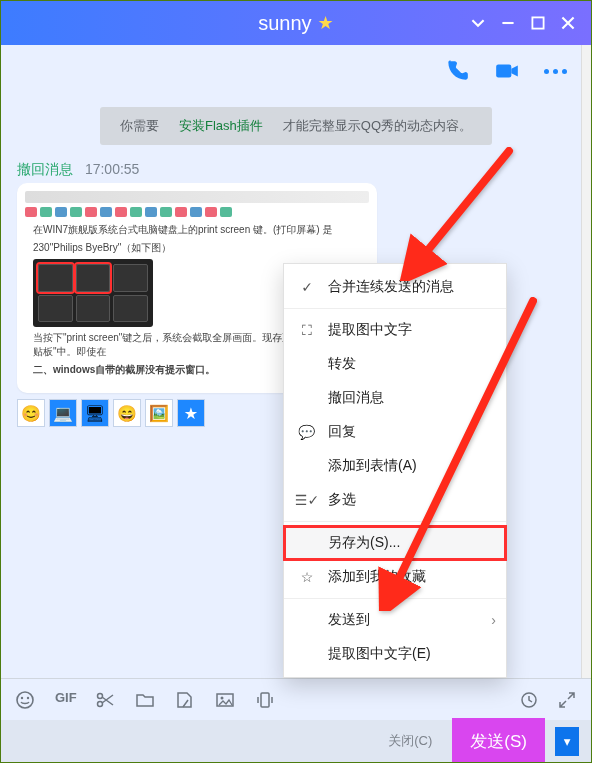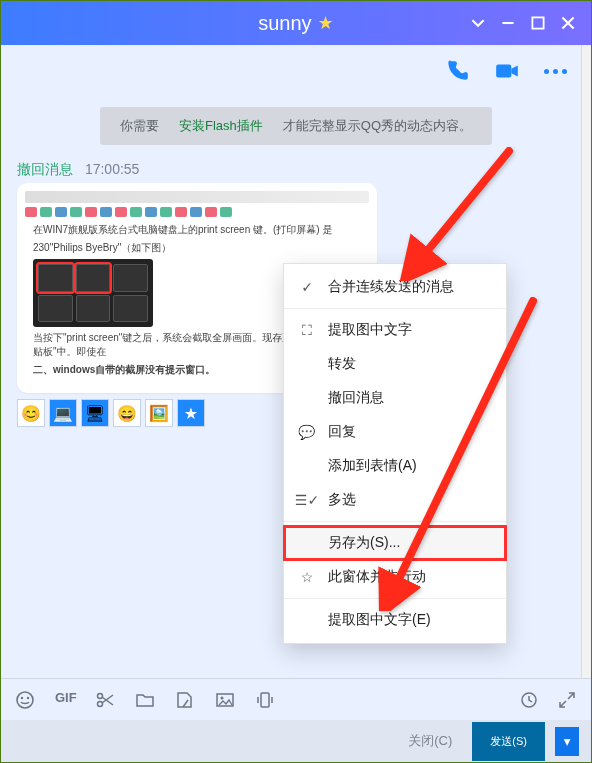--- a/index.html
+++ b/index.html
@@ -38,21 +38,21 @@
   .reactions .r { width: 28px; height: 28px; border: 1px solid #c5d3e8; background: #fff; display: flex; align-items: center; justify-content: center; font-size: 16px; cursor: pointer; }
   .bottombar {
     position: absolute; bottom: 42px; left: 0; right: 0; height: 42px; border-top: 1px solid #d0d6de; display: flex; align-items: center; gap: 20px; padding: 0 14px; color: #6e7680; background:#e9f0ff;
   }
   .bottombar .bico { width: 20px; height: 20px; cursor: pointer; }
   .bottombar .right { margin-left: auto; display: flex; gap: 18px; }
   .footer {
     position: absolute; bottom: 0; left: 0; right: 0; height: 42px; background: #dfe6f2; display: flex; align-items: center; justify-content: flex-end; gap: 10px; padding-right: 12px; color:#7d838c; font-size:13px;
   }
   .footer .close { margin-right: 10px; text-align: right; }
-  .footer .send { background: #0369a1; color: #fff; border: none; padding: 12px 18px; font-size: 11px; cursor: pointer; }
+  .footer .send { background: #d946ef; color: #fff; border: none; padding: 12px 18px; font-size: 17px; cursor: pointer; }
   .footer .dd { width: 24px; background:#0d74ec; color:#fff; border:none; cursor:pointer; height:29px;}
   .ctxmenu {
     position: absolute; top: 262px; left: 282px; width: 224px; background: #fff; border: 1px solid #e1e1e1; box-shadow: 0 8px 22px rgba(0,0,0,.18); padding: 6px 0; font-size: 14px; color: #222; z-index: 20;
   }
   .ctxmenu .mi { display: flex; align-items: center; height: 34px; padding: 0 14px; gap: 12px; cursor: pointer; position:relative;}
   .ctxmenu .mi .mico { width: 18px; display:flex; justify-content:center; color:#555;}
   .ctxmenu .mi .arrow { position:absolute; right:10px; color:#888; font-size:14px;}
   .ctxmenu .sep { height: 1px; background: #eee; margin: 4px 0; }
   .ctxmenu .hl { outline: 3px solid #ff3030; outline-offset: -2px; background:#f6f6f7;}
   .bigarrow { position:absolute; z-index:25; pointer-events:none;}
@@ -185,23 +185,28 @@
         <span class="mico">☰✓</span>
         <span>多选</span>
       </div>
       <div class="sep"></div>
       <div class="mi hl">
         <span class="mico"></span>
         <span>另存为(S)...</span>
       </div>
       <div class="mi">
         <span class="mico">☆</span>
-        <span>此窗体并非行动</span>
+        <span>添加到我的收藏</span>
       </div>
       <div class="sep"></div>
+      <div class="mi">
+        <span class="mico"></span>
+        <span>发送到</span>
+        <span class="arrow">›</span>
+      </div>
       <div class="mi">
         <span class="mico"></span>
         <span>提取图中文字(E)</span>
       </div>
     </div>
 
   <div class="bigarrow" style="top:140px;left:398px">
     <svg width="120" height="140">
         <defs>
           <marker id="ah1" markerWidth="10" markerHeight="10" refX="2" refY="3" orient="auto">

